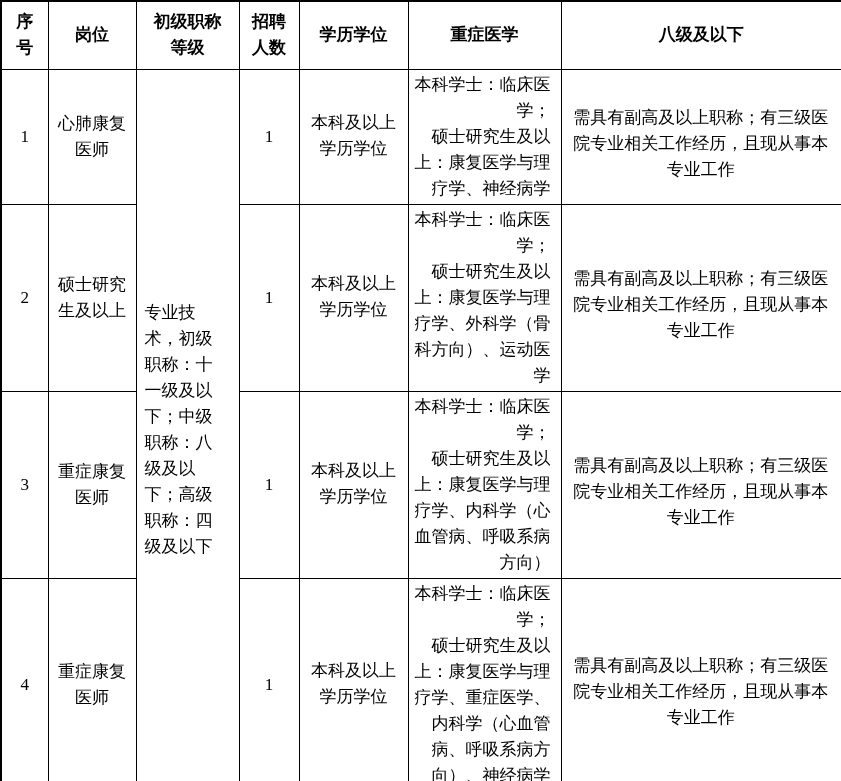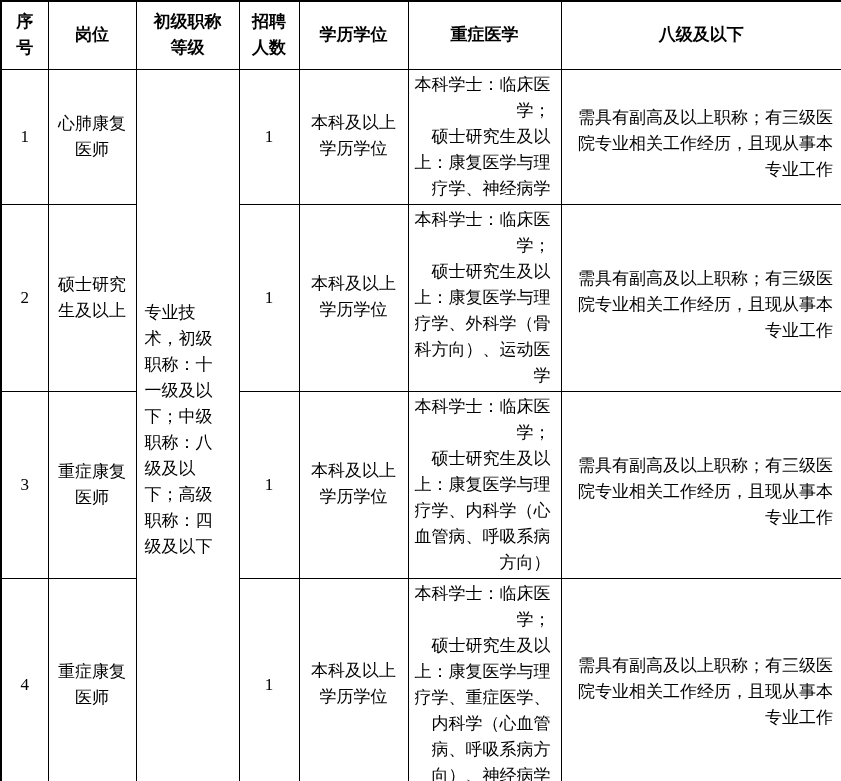--- a/index.html
+++ b/index.html
@@ -49,21 +49,21 @@
   td.c-category {
     text-align: left;
     padding: 2px 10px 2px 8px;
   }
   td.c-major {
     text-align: right;
     white-space: pre-wrap;
     padding: 2px 10px 2px 5px;
   }
   td.c-other {
-    text-align: right;
+    text-align: center;
     padding: 16px 8px 2px 7px;
   }
 </style>
 </head>
 <body>
 
 <table class="recruit">
   <colgroup>
     <col style="width:47px">
     <col style="width:88px">

